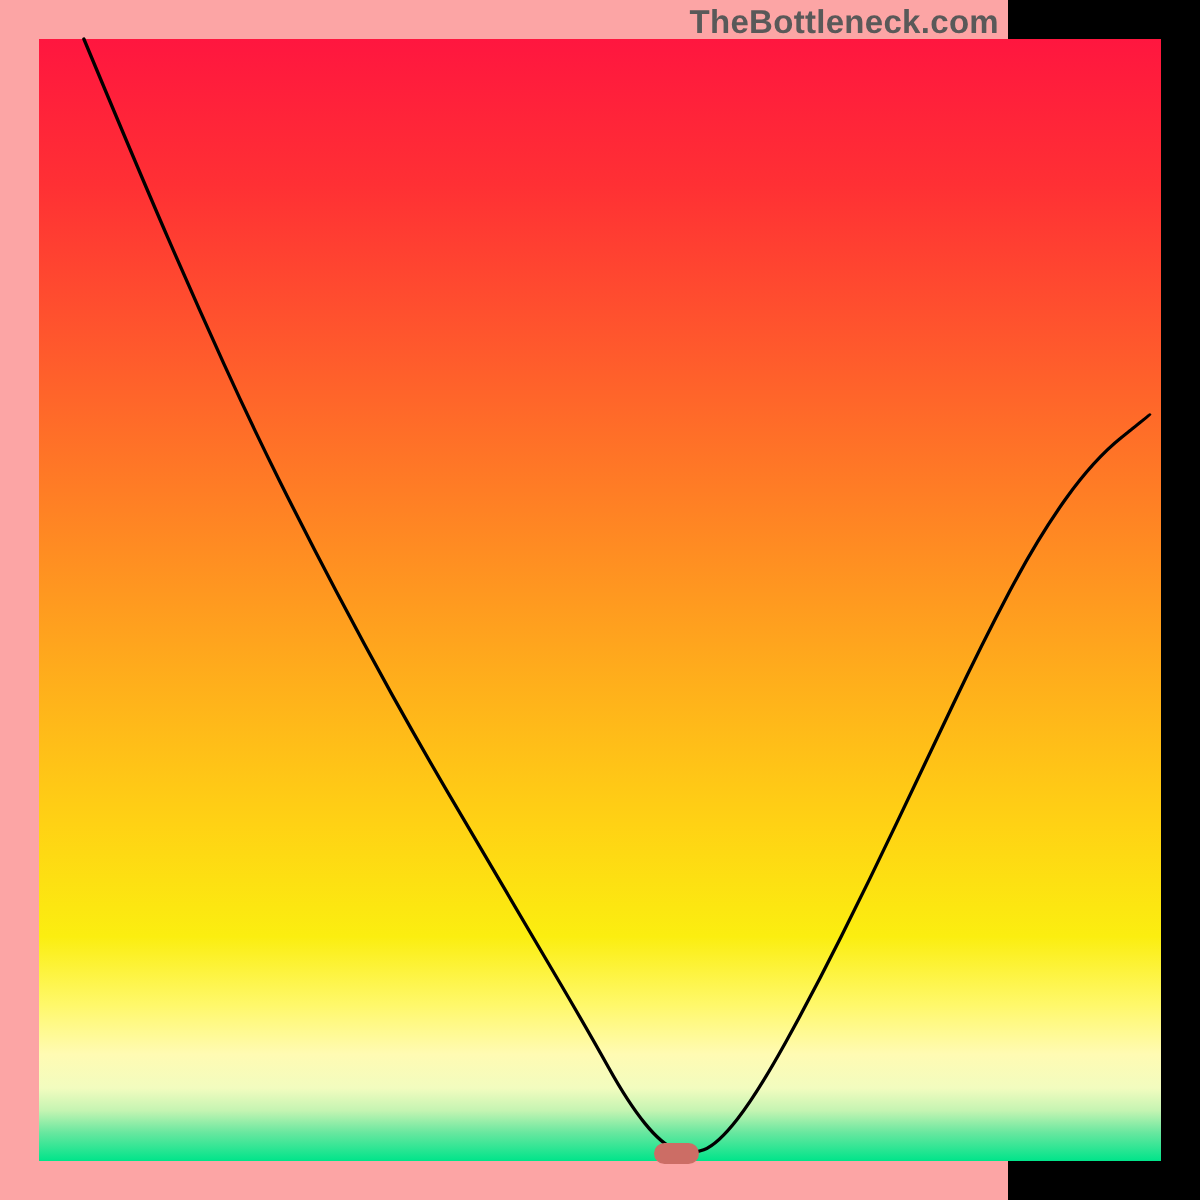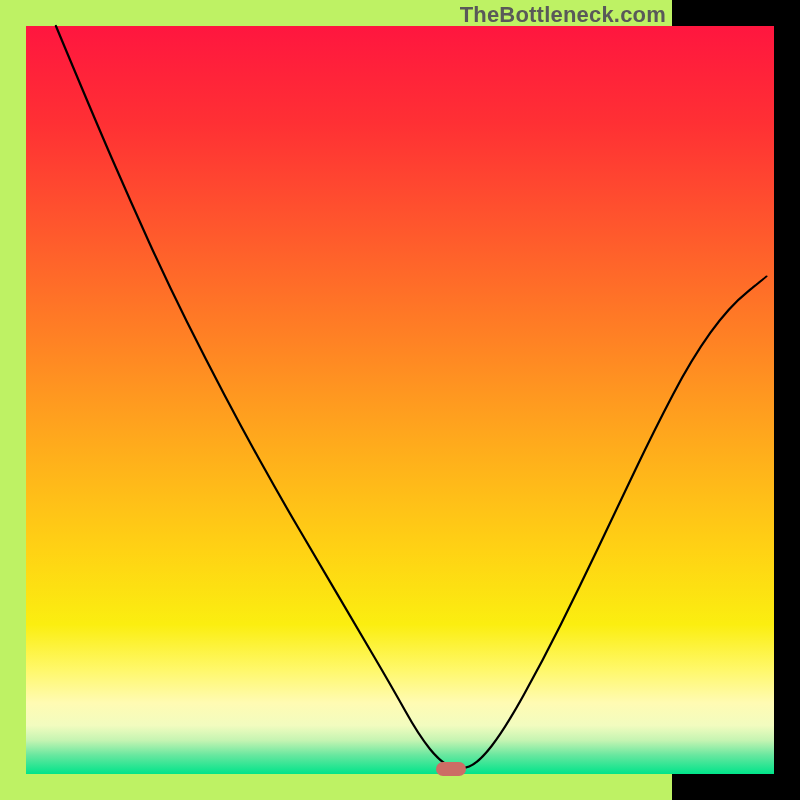--- a/index.html
+++ b/index.html
@@ -7,21 +7,21 @@
     padding: 0;
     width: 800px;
     height: 800px;
     background: #000;
     overflow: hidden;
   }
   .stage {
     position: relative;
     width: 672px;
     height: 800px;
-    background: #bef264;
+    background: #fca5a5;
   }
   .watermark {
     position: absolute;
     top: 2px;
     right: 6px;
     font-family: Arial, Helvetica, sans-serif;
     font-size: 22px;
     font-weight: 600;
     color: #595959;
     letter-spacing: 0.2px;

